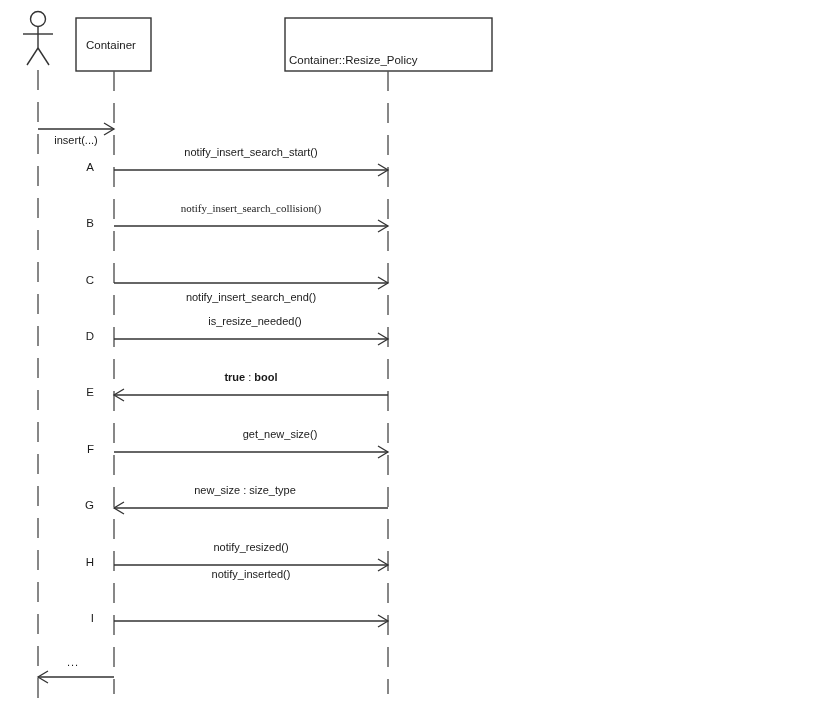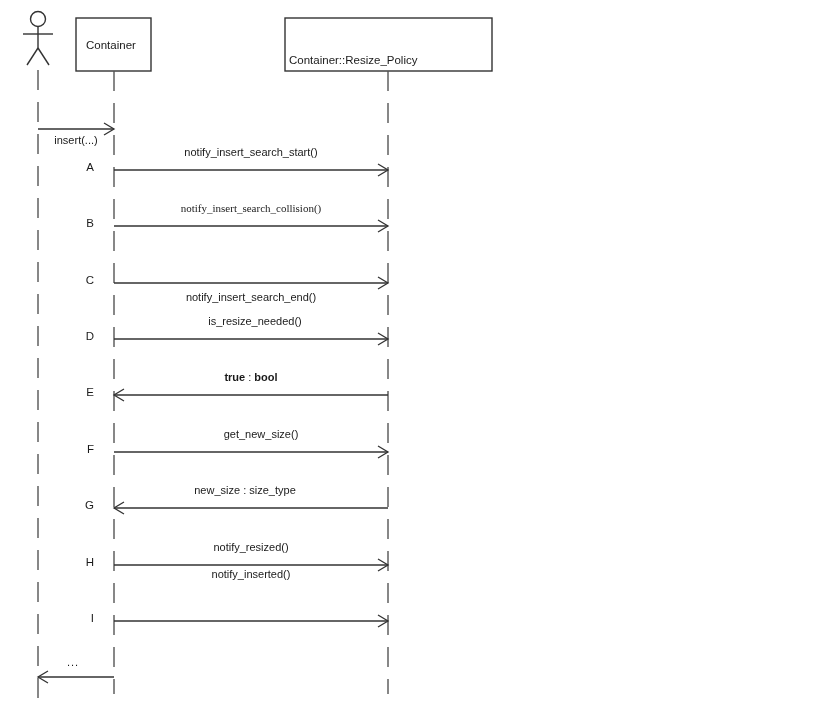--- a/index.html
+++ b/index.html
@@ -144,21 +144,21 @@
   <div class="lbl msg-caption" style="left:251px; top:202px;font-family:Liberation Serif, serif;">notify_insert_search_collision()</div>
 
   <div class="lbl msg-caption" style="left:251px; top:259px;margin-top:32px;">notify_insert_search_end()</div>
 
   <div class="lbl msg-caption" style="left:245px; top:315px;margin-left:10px;">is_resize_needed()</div>
 
   <div class="lbl msg-caption" style="left:251px; top:371px;">
     <span class="bold">true</span><span> : </span><span class="bold">bool</span>
   </div>
 
-  <div class="lbl msg-caption" style="left:247px; top:428px;padding-left:28px;">get_new_size()</div>
+  <div class="lbl msg-caption" style="left:266px; top:428px;padding-left:28px;">get_new_size()</div>
 
   <div class="lbl msg-caption" style="left:245px; top:484px;">new_size : size_type</div>
 
   <div class="lbl msg-caption" style="left:251px; top:541px;">notify_resized()</div>
 
   <div class="lbl msg-caption" style="left:251px; top:568px;">notify_inserted()</div>
 
   <div class="lbl ellipsis-label" style="left:73px; top:656px;">...</div>
 
   <div class="lbl step-letter" style="left:94px; top:167px;">A</div>

